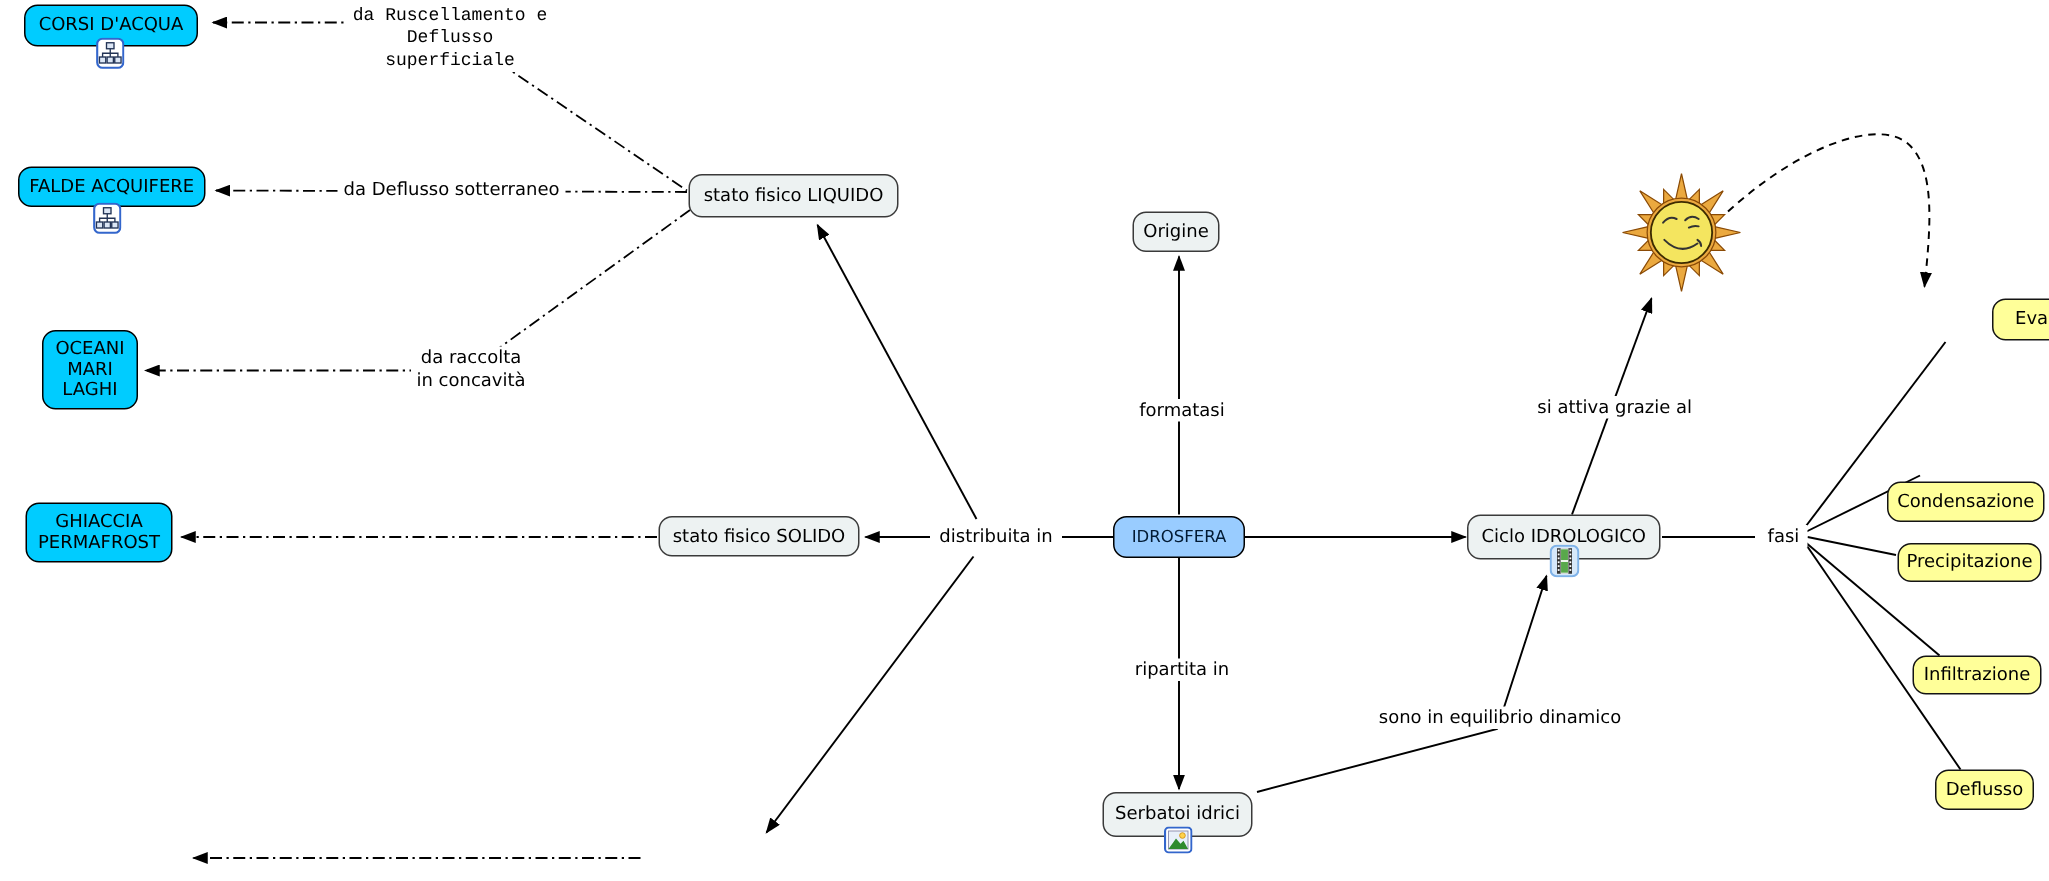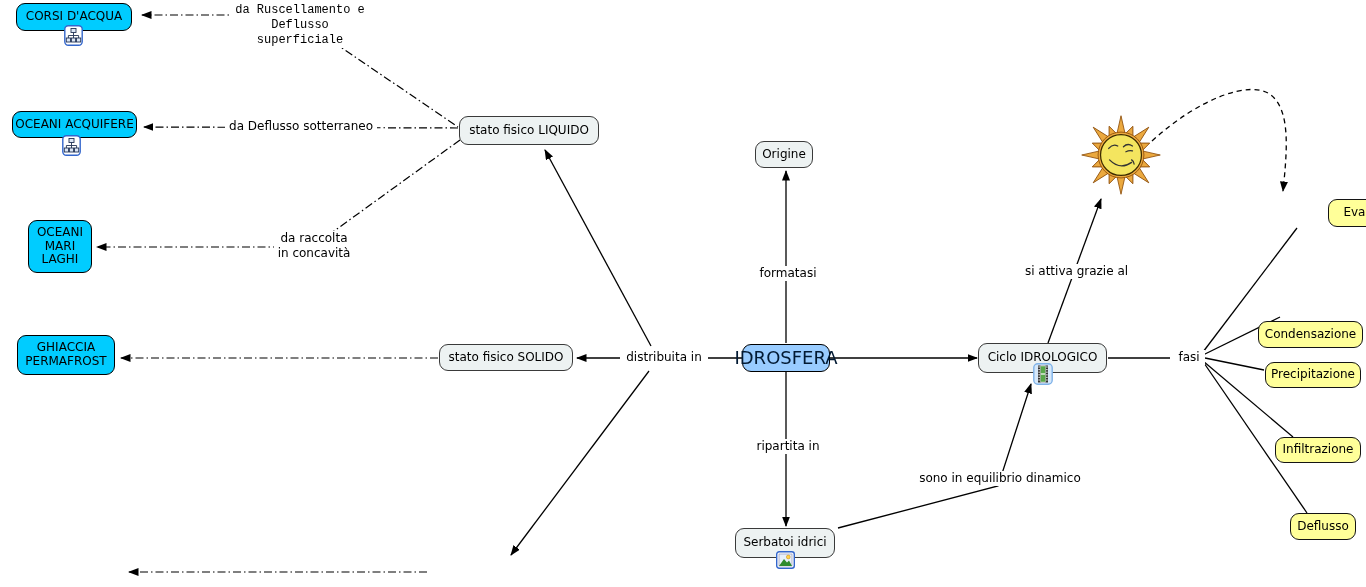--- a/index.html
+++ b/index.html
@@ -7,21 +7,21 @@
           font-family:"DejaVu Sans","Liberation Sans",sans-serif;}
   svg.wires{position:absolute;left:0;top:0;z-index:1;}
   .dd{stroke:#000;stroke-width:1.2;fill:none;stroke-dasharray:8 3 1.5 3;}
   .sl{stroke:#000;stroke-width:1.3;fill:none;}
   .dsh{stroke:#000;stroke-width:1.3;fill:none;stroke-dasharray:5 4;}
   .node{position:absolute;z-index:3;display:flex;align-items:center;justify-content:center;
         text-align:center;font-size:12px;line-height:1.15;border-radius:9px;
         box-sizing:border-box;white-space:pre-line;cursor:default;}
   .cyan{background:#00CCFF;border:1.6px solid #000;color:#000000;}
   .light{background:#EDF2F2;border:1.3px solid #3a3a3a;color:#000;}
-  .blue{background:#99CCFF;border:1.6px solid #000;color:#021a33;font-size:18px;}
+  .blue{background:#99CCFF;border:1.6px solid #000;color:#021a33;font-size:11px;}
   .yellow{background:#FFFF99;border:1.6px solid #141414;color:#000;}
   .link-label{position:absolute;z-index:2;background:#fff;color:#000;font-size:12px;
         line-height:1.25;text-align:center;white-space:pre-line;padding:0 2px;cursor:default;}
   .icon{position:absolute;z-index:4;}
   .sun{position:absolute;z-index:2;}
 </style>
 </head>
 <body>
 
 <div id="canvas">
@@ -95,21 +95,21 @@
   <div class="link-label" style="left:274px;top:231px;width:76px;">da raccolta
 in concavità</div>
   <div class="link-label" style="left:620px;top:350px;width:84px;">distribuita in</div>
   <div class="link-label" style="left:754px;top:266px;width:64px;">formatasi</div>
   <div class="link-label" style="left:749px;top:439px;width:74px;">ripartita in</div>
   <div class="link-label" style="left:1018px;top:264px;width:113px;">si attiva grazie al</div>
   <div class="link-label" style="left:915px;top:471px;width:166px;">sono in equilibrio dinamico</div>
   <div class="link-label" style="left:1173px;top:350px;width:28px;">fasi</div>
 
   <div class="node cyan" style="left:16px;top:3px;width:116px;height:28px;">CORSI D'ACQUA</div>
-  <div class="node cyan" style="left:12px;top:111px;width:125px;height:27px;">OCEANI ACQUIFERE</div>
+  <div class="node cyan" style="left:12px;top:111px;width:125px;height:27px;">FALDE ACQUIFERE</div>
   <div class="node cyan" style="left:28px;top:220px;width:64px;height:53px;">OCEANI
 MARI
 LAGHI</div>
   <div class="node cyan" style="left:17px;top:335px;width:98px;height:40px;">GHIACCIA
 PERMAFROST</div>
 
   <div class="node light" style="left:459px;top:116px;width:140px;height:29px;">stato fisico LIQUIDO</div>
   <div class="node light" style="left:439px;top:344px;width:134px;height:27px;">stato fisico SOLIDO</div>
   <div class="node light" style="left:755px;top:141px;width:58px;height:27px;">Origine</div>
   <div class="node light" style="left:978px;top:343px;width:129px;height:30px;">Ciclo IDROLOGICO</div>

